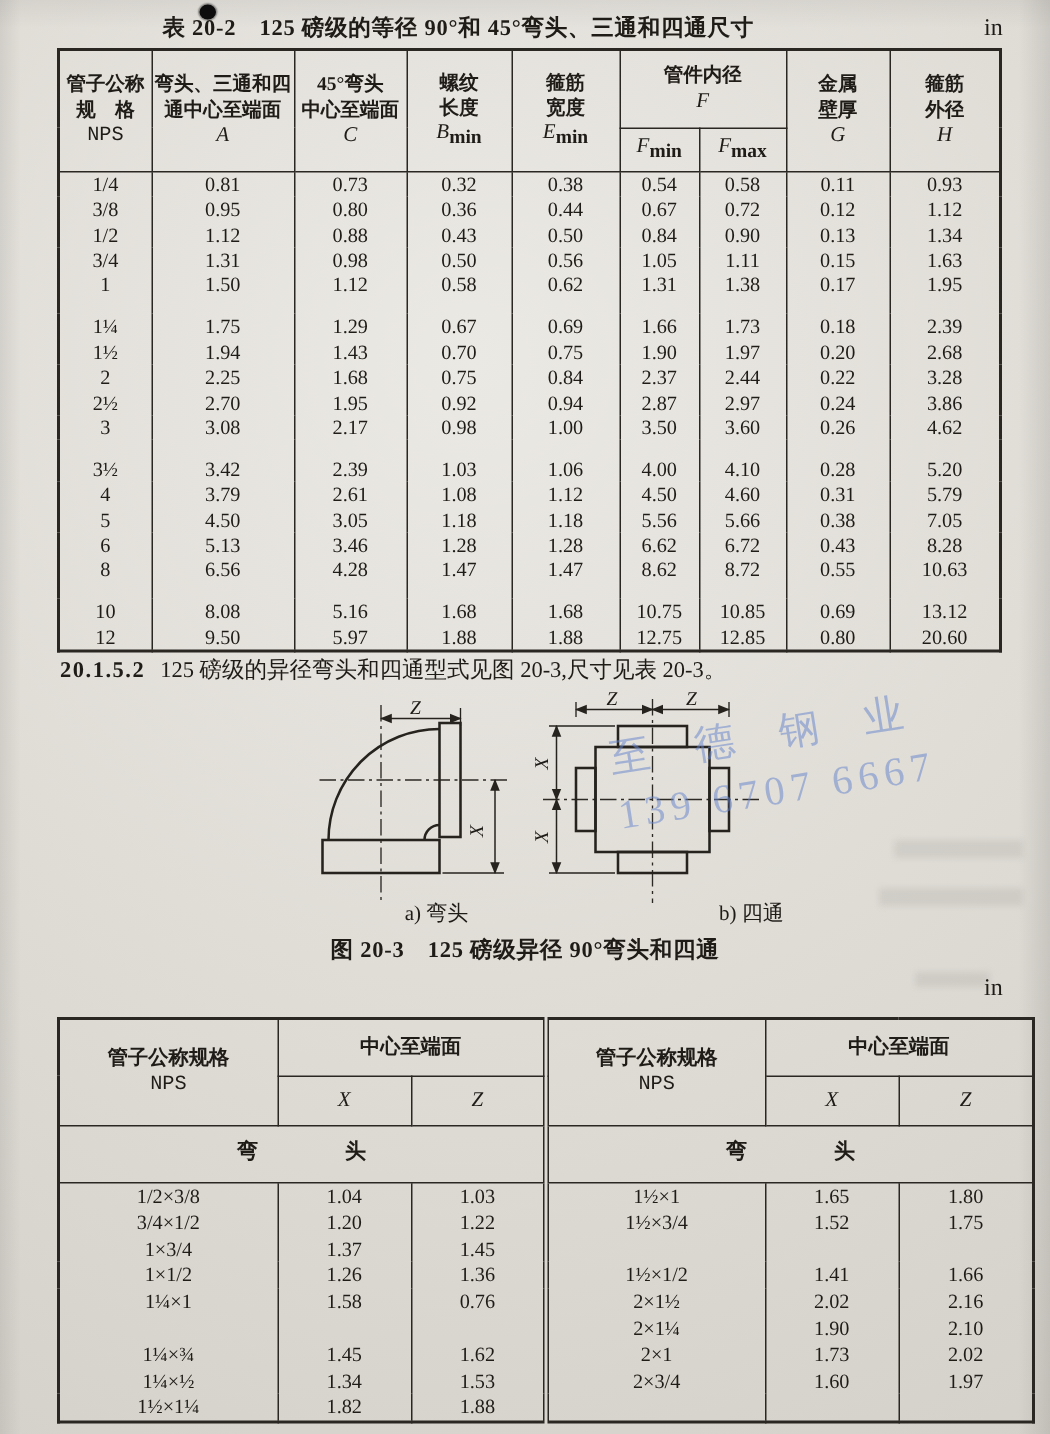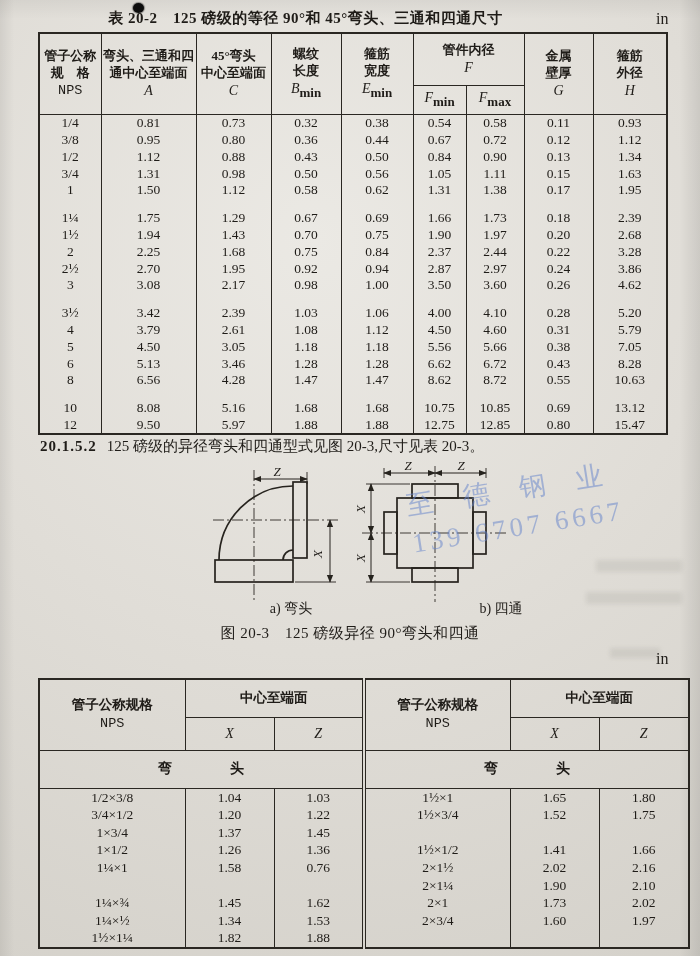--- a/index.html
+++ b/index.html
@@ -45,21 +45,21 @@
   .fig-elbow{left:213px;top:468px;}
   .fig-cross{left:360px;top:462px;}
   .pipe{fill:none;stroke:#26231e;stroke-width:1.7;}
   .cl{fill:none;stroke:#2c2924;stroke-width:.9;stroke-dasharray:11 3 2 3;}
   .dim{fill:none;stroke:#26231e;stroke-width:1;}
   .ext{fill:none;stroke:#26231e;stroke-width:.9;}
   .dimtxt{font-family:"Liberation Serif", serif;font-style:italic;font-size:13px;fill:#1f1c18;text-anchor:middle;}
   .figlabel{position:absolute;width:130px;text-align:center;font-size:14px;top:600px;}
   .figlabel.a{left:226px;}
   .figlabel.b{left:436px;}
-  .figcap{position:absolute;left:0;top:624px;width:700px;text-align:center;font-size:15px;font-weight:normal;letter-spacing:.5px;}
+  .figcap{position:absolute;left:0;top:624px;width:700px;text-align:center;font-size:15px;font-weight:bold;letter-spacing:.5px;}
   .t2cap{position:absolute;left:0;top:651px;width:700px;text-align:center;font-size:14px;font-weight:bold;}
 
   
   .wm{position:absolute;left:408px;top:470px;transform:rotate(-9deg);color:rgba(102,132,203,.52);pointer-events:none;}
   .wm .l1{font-size:27px;letter-spacing:30px;white-space:nowrap;}
   .wm .l2{font-size:27px;letter-spacing:4px;margin-top:5px;white-space:nowrap;}
 
   .smudge{position:absolute;background:rgba(110,105,95,.12);filter:blur(2px);border-radius:2px;}
 
   
@@ -354,21 +354,21 @@
         </tr>
         <tr>
           <td>12</td>
           <td>9.50</td>
           <td>5.97</td>
           <td>1.88</td>
           <td>1.88</td>
           <td>12.75</td>
           <td>12.85</td>
           <td>0.80</td>
-          <td>15.47</td>
+          <td>20.60</td>
         </tr>
       </tbody>
   </table>
 
   <div class="section">
     <span class="secnum">20.1.5.2</span><span>125 磅级的异径弯头和四通型式见图 20-3,尺寸见表 20-3。</span>
   </div>
 
   <svg class="fig-elbow" width="132" height="134" viewBox="0 0 132 134">
     <defs>

